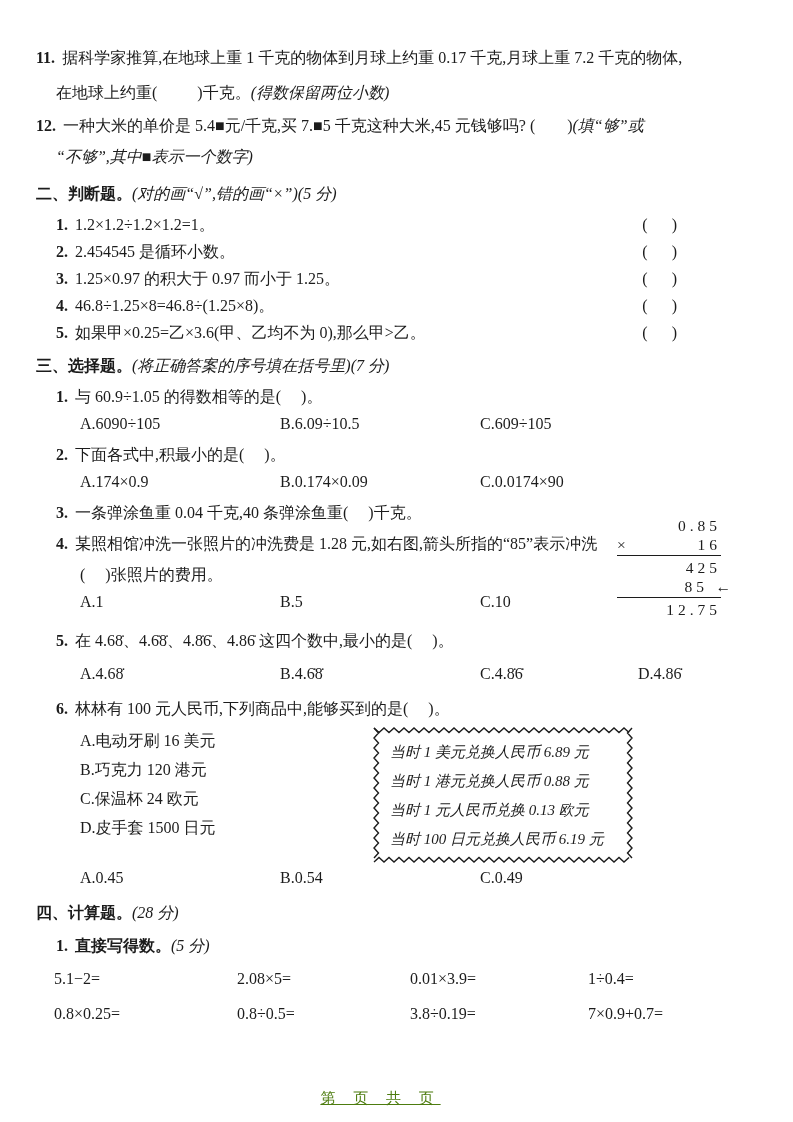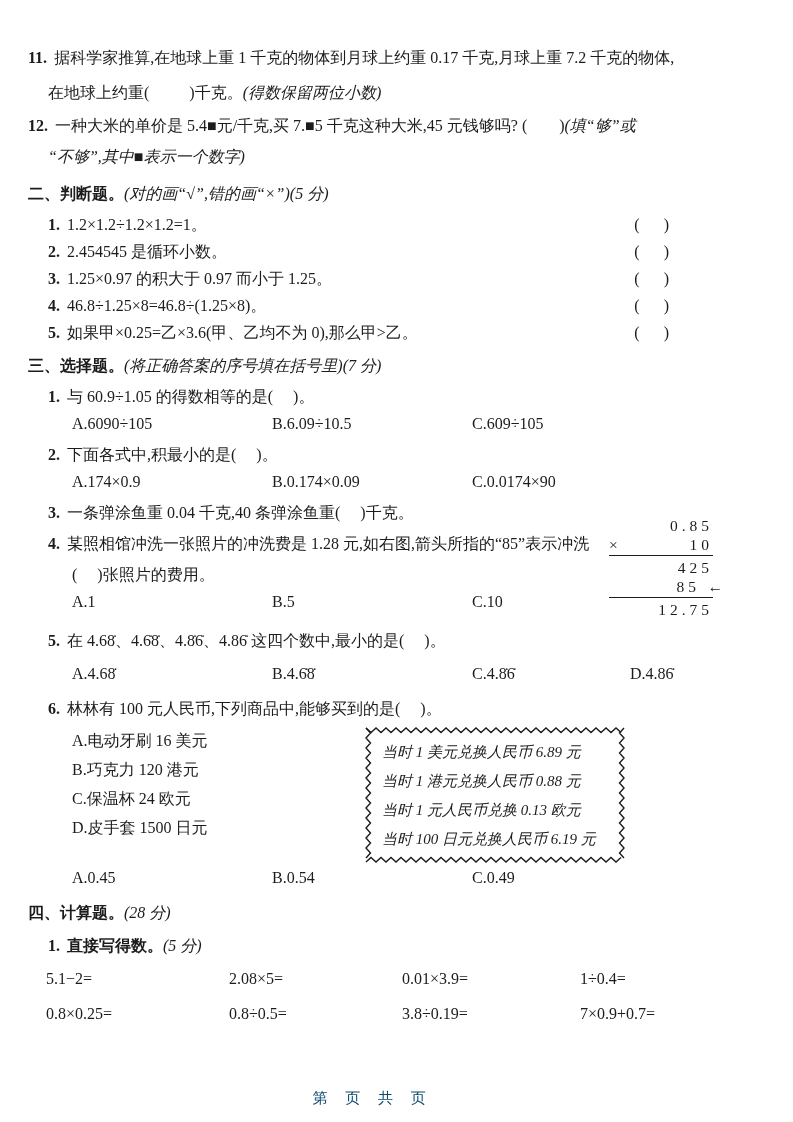--- a/index.html
+++ b/index.html
@@ -4,20 +4,21 @@
 <style>
   html,body{margin:0;padding:0;background:#ffffff;}
   .page{
     position:relative;
     width:745px;height:1122px;
     background:#ffffff;
     color:#1c1c1c;
     font-family:"Liberation Serif","DejaVu Serif",serif;
     font-size:16px;
     overflow:hidden;
+    margin-left:8px;
   }
   .content{position:absolute;left:28px;right:30px;top:44px;}
   .line{line-height:27px;white-space:pre;}
   .num{font-weight:bold;margin-right:7px;}
   .sec-title{font-weight:bold;}
   .kai{font-style:italic;}
   .indent1{margin-left:20px;}
   .indent2{margin-left:44px;}
   .jrow{display:flex;align-items:baseline;}
   .jbracket{margin-left:auto;margin-right:46px;white-space:pre;}
@@ -40,21 +41,21 @@
   .ratebox{
     position:relative;width:262px;
     padding:12px 18px 10px 18px;
     box-sizing:border-box;
   }
   .rate-line{line-height:29px;font-size:15px;white-space:pre;}
   .wavy-svg{position:absolute;left:0;top:0;pointer-events:none;}
   .calcrow{display:grid;grid-template-columns:183px 173px 178px 1fr;margin-left:18px;}
   .footer{
     position:absolute;bottom:14px;left:0;width:100%;
-    text-align:center;font-size:15px;letter-spacing:7px;color:#0c4a6e;
+    text-align:center;font-size:15px;letter-spacing:7px;color:#4d7c0f;text-decoration:underline;
   }
   .mt4{margin-top:4px;}.mt6{margin-top:6px;}.mt8{margin-top:8px;}
   .mt10{margin-top:10px;}.mt12{margin-top:12px;}
 </style>
 </head>
 <body>
 
 <div class="page">
   <div class="content">
 
@@ -81,21 +82,21 @@
     <div class="line opts opts3"><span>A.174×0.9</span><span>B.0.174×0.09</span><span>C.0.0174×90</span></div>
 
     <div class="line indent1 mt4"><span class="num">3.</span><span>一条弹涂鱼重 0.04 千克,40 条弹涂鱼重(     )千克。</span></div>
 
     <div class="q4wrap">
       <div class="line indent1 mt4"><span class="num">4.</span><span>某照相馆冲洗一张照片的冲洗费是 1.28 元,如右图,箭头所指的“85”表示冲洗</span></div>
       <div class="line indent2 mt4"><span>(     )张照片的费用。</span></div>
       <div class="line opts opts3"><span>A.1</span><span>B.5</span><span>C.10</span></div>
       <div class="mult">
         <div class="m-row">0.85</div>
-        <div class="m-row m-sign"><span>×</span><span>10</span></div>
+        <div class="m-row m-sign"><span>×</span><span>16</span></div>
         <div class="m-rule"></div>
         <div class="m-row">425</div>
         <div class="m-row m-p2"><span>85</span><span class="m-arrow">←</span></div>
         <div class="m-rule"></div>
         <div class="m-row">12.75</div>
       </div>
     </div>
 
     <div class="line indent1 mt12"><span class="num">5.</span><span>在 4.68̇、4.6̇8̇、4.8̇6̇、4.86̇ 这四个数中,最小的是(     )。</span></div>
     <div class="line opts opts4 mt6"><span>A.4.68̇</span><span>B.4.6̇8̇</span><span>C.4.8̇6̇</span><span>D.4.86̇</span></div>

